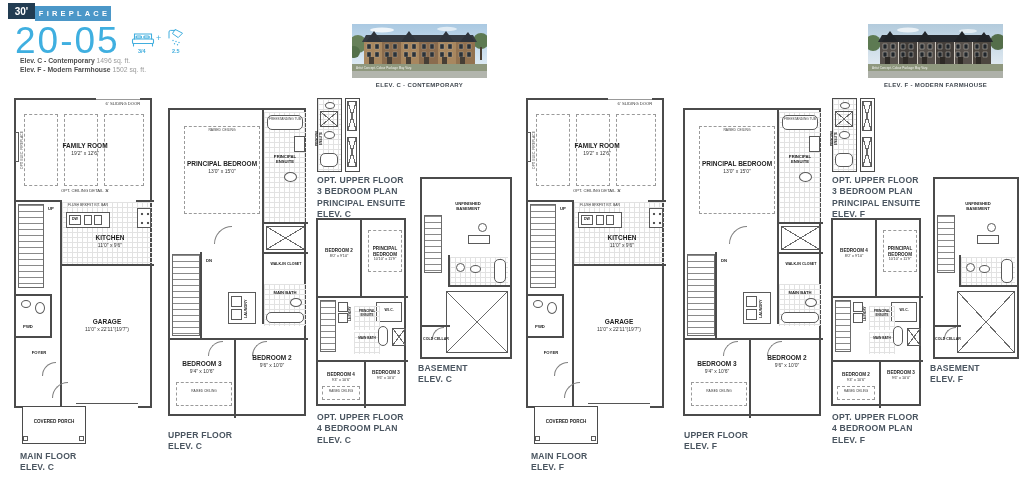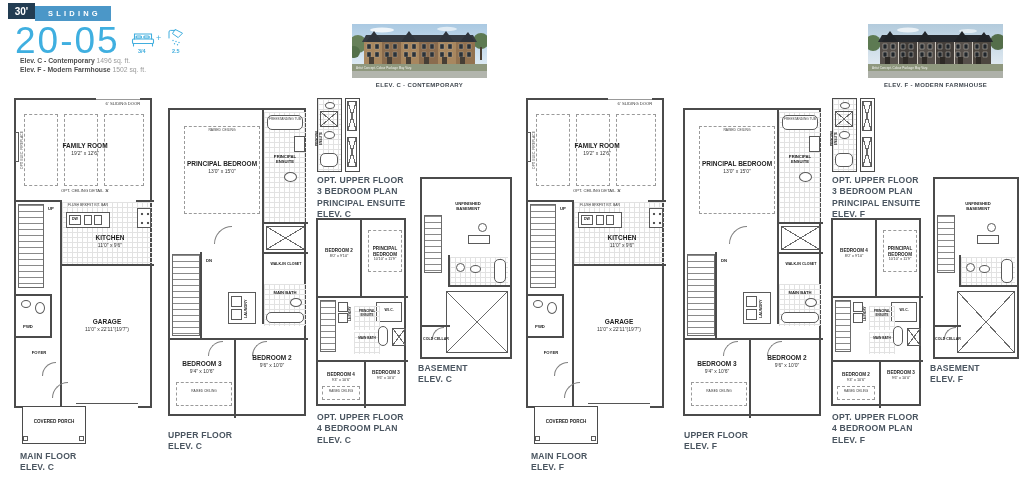--- a/index.html
+++ b/index.html
@@ -35,21 +35,21 @@
   .elevline{position:absolute;left:20px;font-size:6.8px;color:#555}
   .elevline .nm{font-weight:700;color:#4f4f4f}
   .elevline .sq{color:#9b9b9b;font-weight:400}
 </style>
 </head>
 <body>
 
 <div id="page">
 
   <div id="badge" class="abs">30'</div>
-  <div id="banner" class="abs">SLIDING</div>
+  <div id="banner" class="abs">FIREPLACE</div>
   <div id="model" class="abs">20-05</div>
 
   <svg class="abs" style="left:131px;top:31px" width="24" height="16" viewBox="0 0 24 16">
     <g stroke="#41aede" stroke-width="1.1" fill="none" stroke-linecap="round">
       <rect x="1.5" y="8" width="21" height="4.5" rx="1"></rect>
       <path d="M3.5 8 V3 h17 V8"></path>
       <rect x="5" y="5" width="5.5" height="2" rx="1"></rect>
       <rect x="12.8" y="5" width="5.5" height="2" rx="1"></rect>
       <path d="M2.5 12.5 v2.5 M21.5 12.5 v2.5"></path>
     </g>

